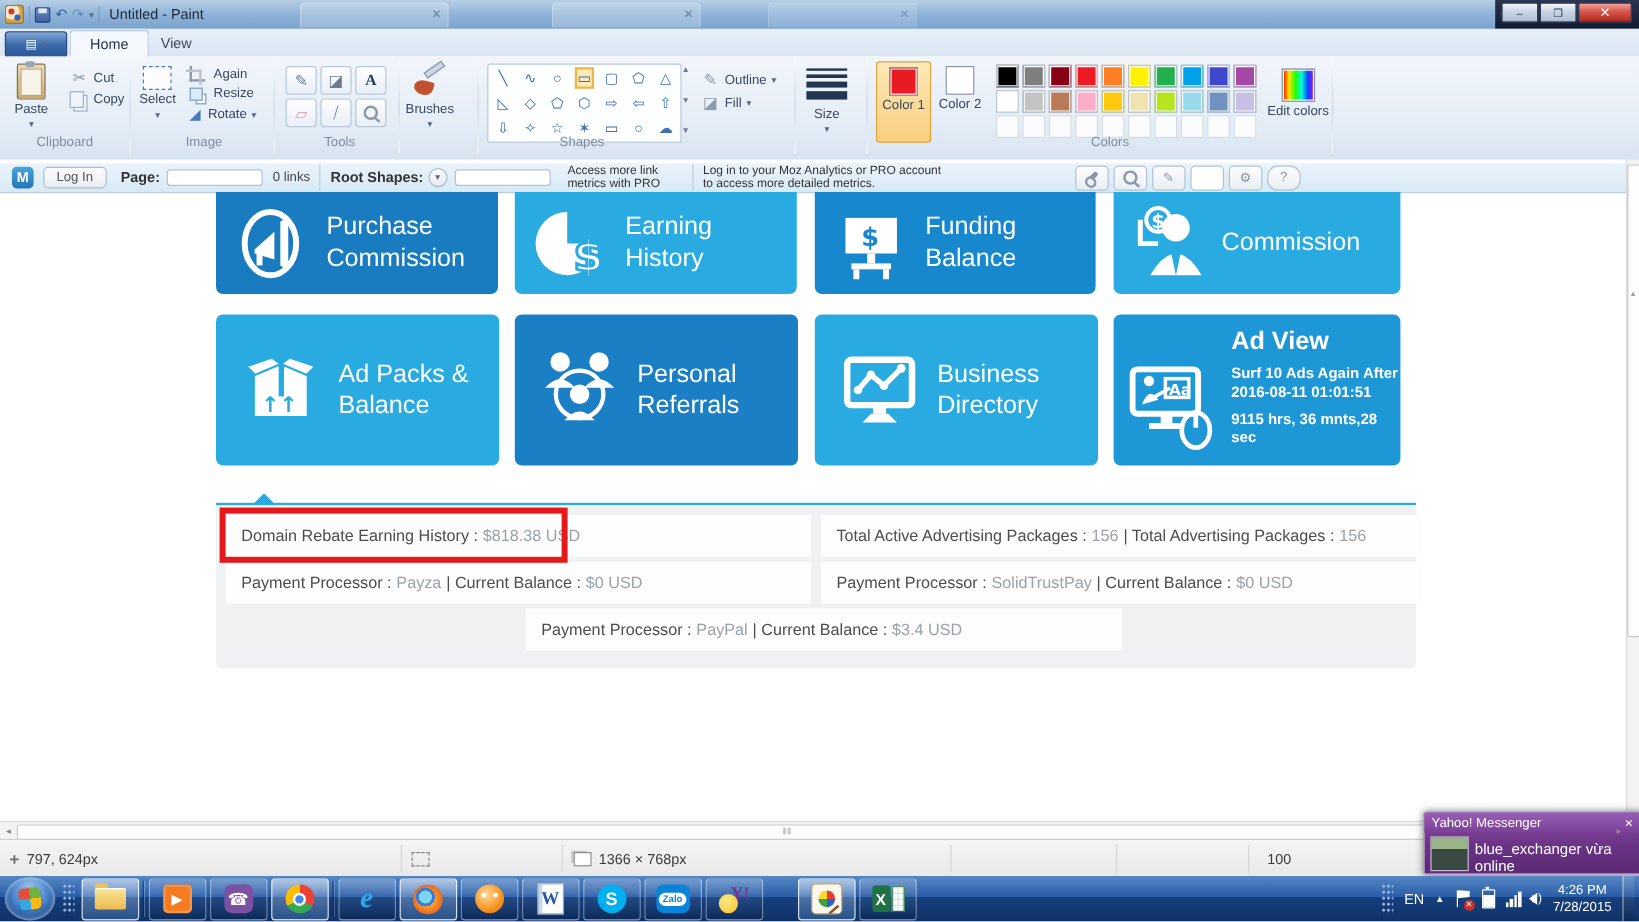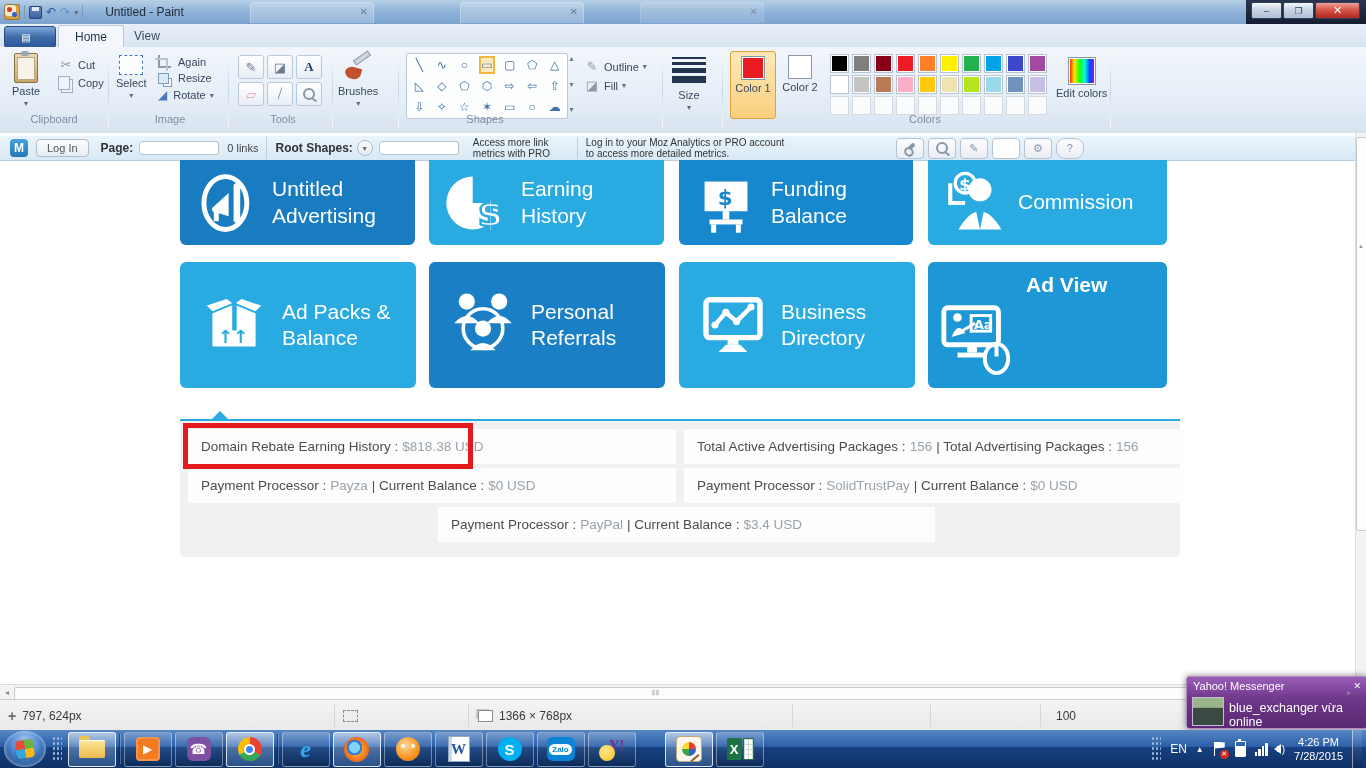--- a/index.html
+++ b/index.html
@@ -10,21 +10,21 @@
   .titlebar .darkzone{right:0;top:0;width:120px;height:24px;background:linear-gradient(#2a3550,#141c30)}
   .qat{left:4px;top:3px;display:flex;align-items:center;gap:4px;height:18px}
   .paint-logo{width:16px;height:16px;border-radius:3px;background:radial-gradient(circle at 35% 35%,#f4e6c8 0 45%,#d9a13f 46% 100%);box-shadow:inset 0 0 0 1px #9a7a3a;position:relative}
   .paint-logo i{position:absolute;left:3px;top:3px;width:5px;height:5px;border-radius:50%;background:#d13b2a}
   .paint-logo b{position:absolute;right:3px;bottom:3px;width:5px;height:5px;border-radius:50%;background:#2a62c9}
   .qat .sep{width:1px;height:14px;background:#7d9cbd}
   .qbtn{font-size:12px;color:#2d5d9e;line-height:14px}
   .qbtn.redo{opacity:.45}
   .floppy{width:13px;height:13px;background:linear-gradient(#6f8fc0,#3a5f9e);border-radius:2px;box-shadow:inset 0 0 0 1px #27477c;position:relative}
   .floppy i{position:absolute;left:3px;top:1px;width:7px;height:4px;background:#dfe9f5}
-  .wtitle{font-size:12px;color:#1d2a38;margin-left:18px;white-space:nowrap}
+  .wtitle{font-size:12px;color:#1d2a38;margin-left:4px;white-space:nowrap}
   .ghost-tab{top:2px;height:20px;border-radius:4px 4px 0 0;background:rgba(255,255,255,.22);border:1px solid rgba(255,255,255,.25);border-bottom:none}
   .ghost-x{font-size:10px;color:rgba(60,70,90,.55);position:absolute;right:5px;top:3px}
   .winbtns{right:6px;top:2px;display:flex;gap:1px}
   .wb{width:29px;height:15px;border:1px solid #33415c;border-radius:2px;background:linear-gradient(#f4f7fa,#c9d4e2 45%,#aebfd4);display:flex;align-items:center;justify-content:center;font-size:9px;color:#243a55}
   .wb.close{width:43px;background:linear-gradient(#f2a198,#d6564a 45%,#b1281e);color:#fff;font-size:11px}
   
   .ribbontabs{left:0;top:24px;width:1366px;height:23px;background:linear-gradient(#e8eff7,#d9e5f2)}
   .menu-btn{left:4px;top:2px;width:50px;height:20px;border-radius:3px;background:linear-gradient(#7fa8d8,#3e6cab 50%,#2c579a);border:1px solid #27497e;color:#fff;display:flex;align-items:center;justify-content:center;gap:4px;font-size:10px}
   .rtab{top:1px;height:22px;padding:0 16px;display:flex;align-items:center;font-size:12px;color:#3a4a5e}
   .rtab.active{background:#f4f8fc;border:1px solid #b9c9da;border-bottom:none;border-radius:3px 3px 0 0;color:#1e3048}
@@ -429,21 +429,21 @@
 
   <div class="abs tile" style="left: 180px; top: 27px; width: 235px; height: 85px; border-radius: 0px 0px 6px 6px; background: rgb(26, 124, 192);">
     <span class="ticon" style="margin-left:14px">
       <svg width="66" height="66" viewBox="0 0 40 40">
           <ellipse cx="19" cy="20" rx="13" ry="16" fill="none" stroke="#fff" stroke-width="3"></ellipse>
           <path d="M24 9 L28 6 L28 34 L24 31 Z" fill="#fff"></path>
           <path d="M11 23 L21 14 L21 28 L11 25 Z" fill="#fff"></path>
           <rect x="12" y="25" width="3" height="6" fill="#fff"></rect>
         </svg>
     </span>
-    <span class="tlabel" style="margin-left:12px">Untitled Advertising</span>
+    <span class="tlabel" style="margin-left:12px">Purchase Commission</span>
   </div>
   <div class="abs tile" style="left: 429px; top: 27px; width: 235px; height: 85px; border-radius: 0px 0px 6px 6px; background: rgb(41, 171, 226);">
     <span class="ticon" style="margin-left:14px">
       <svg width="66" height="66" viewBox="0 0 40 40">
           <path d="M18 4 A16 16 0 1 0 34 20 L18 20 Z" fill="#fff"></path>
           <text x="21" y="34" font-size="22" font-weight="bold" fill="#fff" stroke="#29abe2" stroke-width="1.5" font-family="DejaVu Sans">$</text>
         </svg>
     </span>
     <span class="tlabel" style="margin-left:12px">Earning History</span>
   </div>
@@ -525,20 +525,26 @@
           <text x="18.5" y="16" font-size="6.5" font-weight="bold" fill="#fff" font-family="DejaVu Sans">Aa</text>
           <path d="M12 17 L19 13" stroke="#fff" stroke-width="1.5"></path>
           <rect x="15" y="24" width="5" height="4" fill="#fff"></rect>
           <rect x="10" y="28" width="15" height="2.5" fill="#fff"></rect>
           <ellipse cx="30" cy="31" rx="6" ry="7.5" fill="none" stroke="#fff" stroke-width="2"></ellipse>
           <path d="M30 23.5 L30 30" stroke="#fff" stroke-width="2"></path>
         </svg>
     </span>
     <span style="margin-left:10px;margin-top:10px">
       <span class="tlabel" style="font-weight:bold;font-size:21px">Ad View</span>
+      <div class="adview-lines">
+        <div>Surf 10 Ads Again After</div>
+        <div class="dtline">2016-08-11 01:01:51</div>
+        <div>9115 hrs, 36 mnts,28</div>
+        <div>sec</div>
+      </div>
     </span>
   </div>
 
   <div class="abs blue-tri" style="left:211px;top:278px"></div>
   <div class="abs blue-line" style="left:180px;top:286px;width:1000px"></div>
   <div class="abs panel" style="left:180px;top:288px;width:1000px;height:136px">
     <div class="cell" style="left:8px;top:8px;width:475px;height:35px">
       <span>Domain Rebate Earning History :</span>
         <span class="muted">$818.38 USD</span>
     </div>

